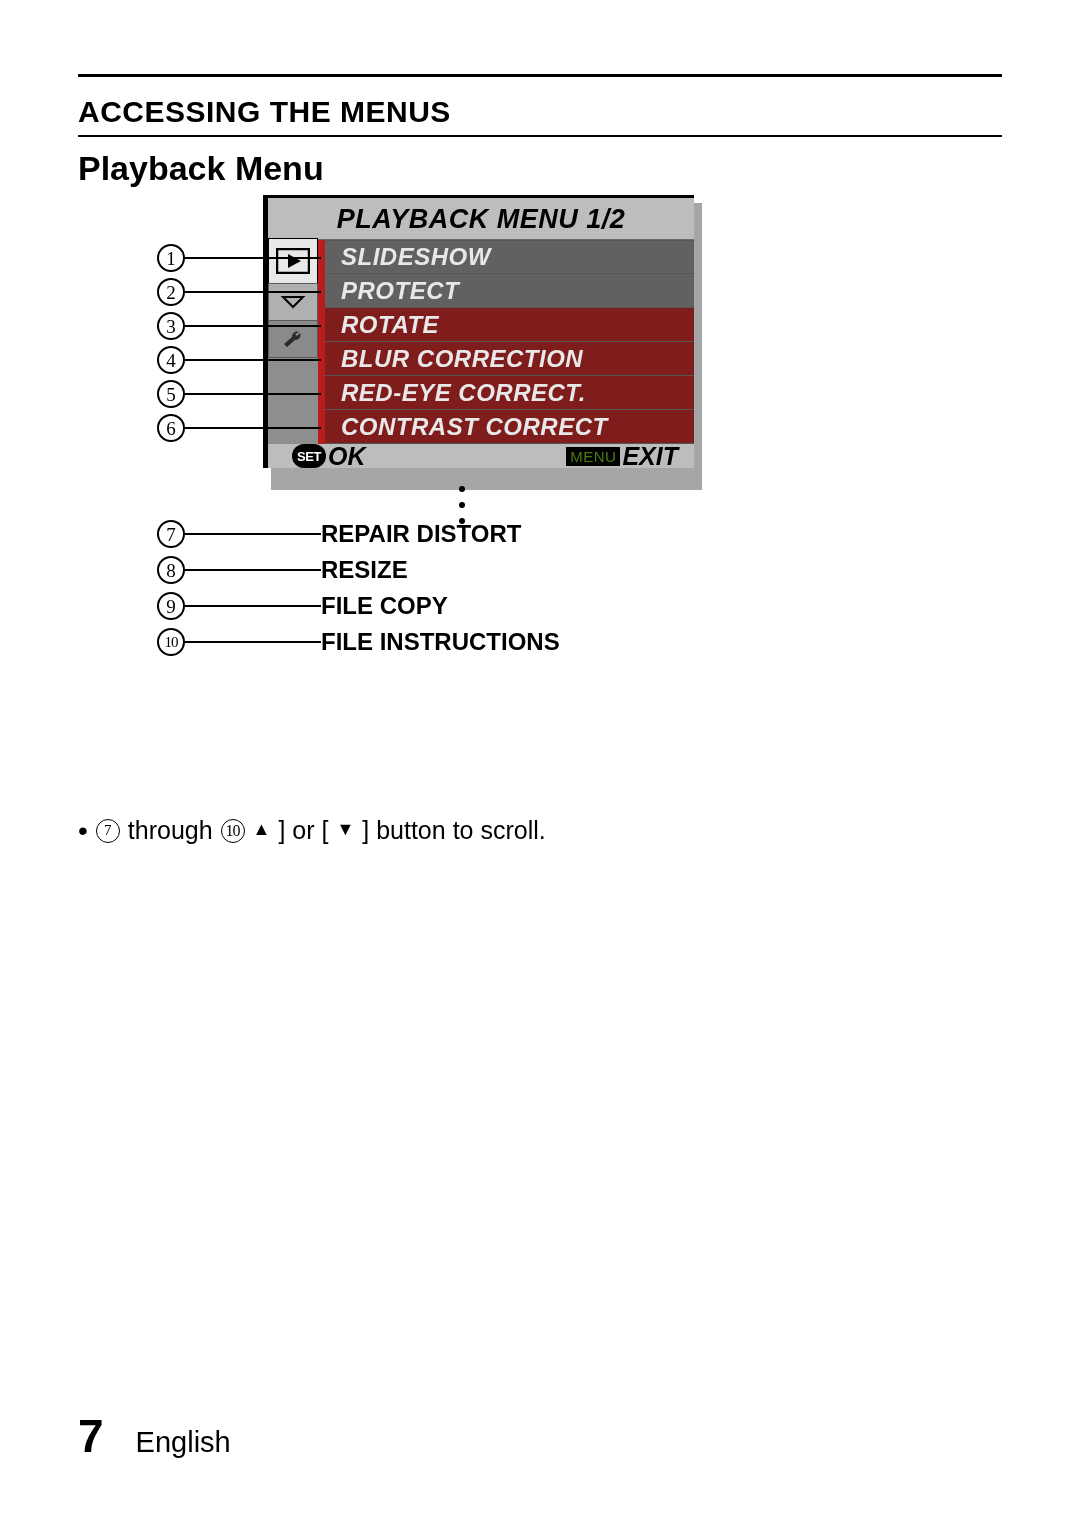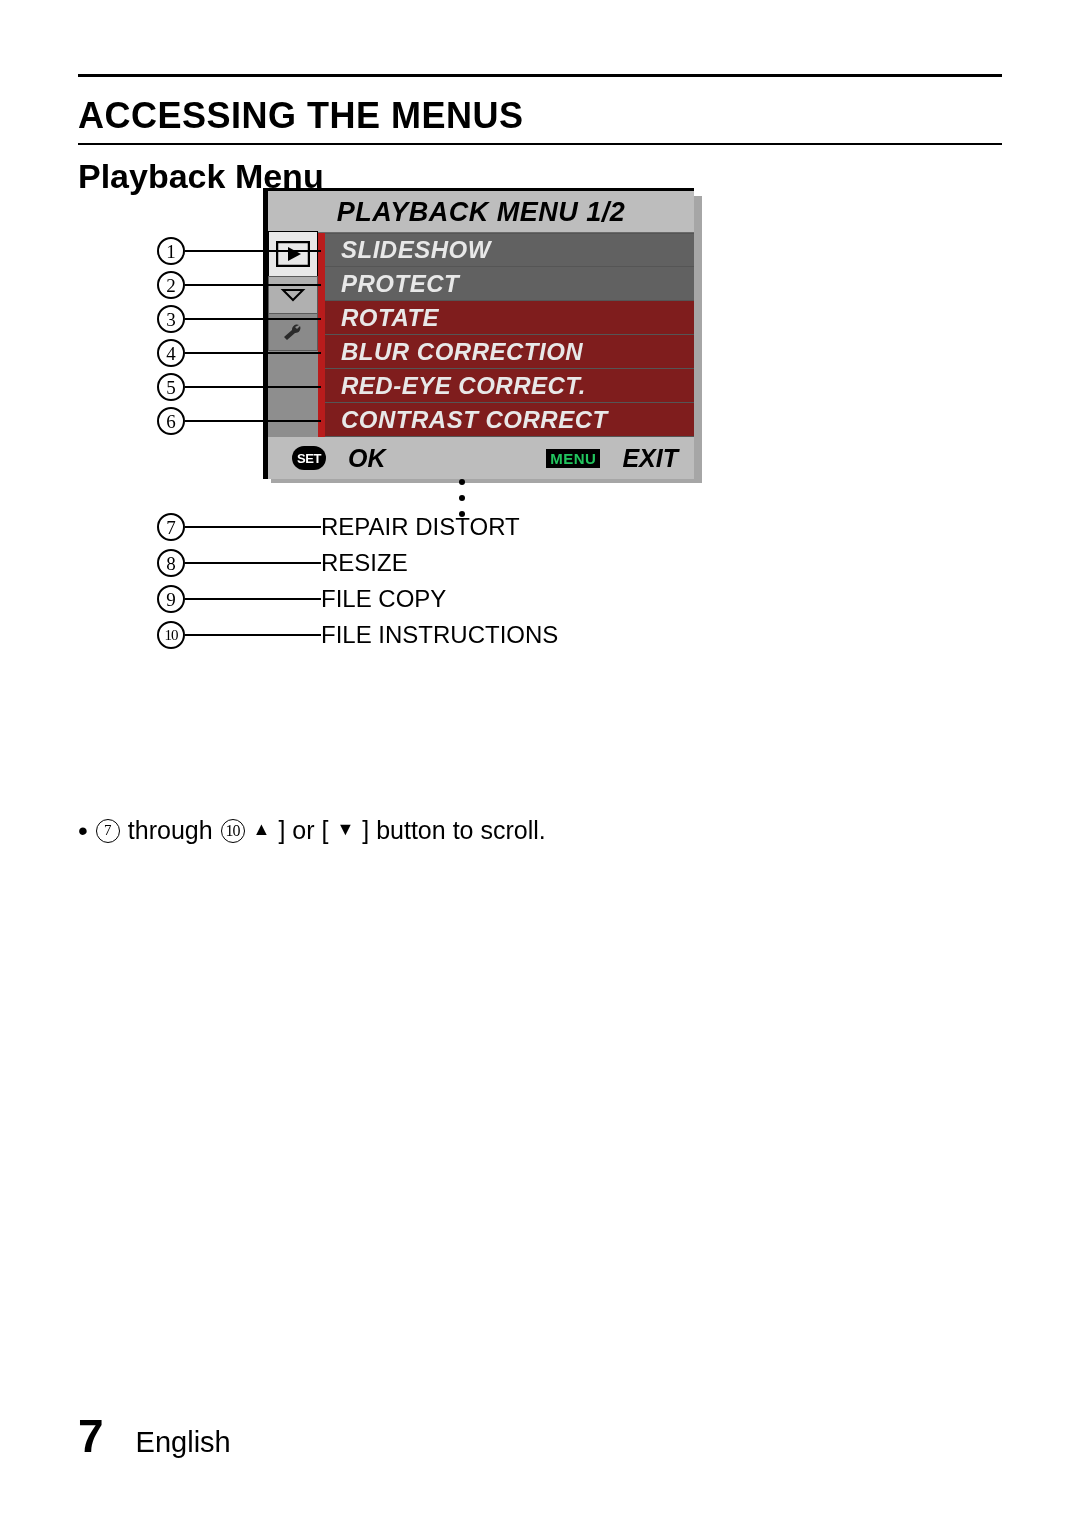--- a/index.html
+++ b/index.html
@@ -16,39 +16,39 @@
       position: absolute;
       left: 78px;
       top: 74px;
       width: 924px;
     }
     .rule-top {
       border-top: 3px solid #000;
       margin-bottom: 18px;
     }
     .h1 {
-      font-size: 36px;
+      font-size: 30px;
       font-weight: 900;
       letter-spacing: 0.5px;
       margin: 12px 0 4px 0;
       font-stretch: condensed;
     }
     .rule-mid {
       border-top: 2px solid #000;
       margin: 6px 0 12px 0;
     }
     .h2 {
       font-size: 34px;
       font-weight: 700;
       margin: 0;
     }
     .diagram {
       position: absolute;
       left: 157px;
-      top: 188px;
+      top: 195px;
       width: 650px;
       height: 560px;
     }
     .screen {
       position: absolute;
       left: 106px;
       top: 0;
       width: 431px;
       background: #000;
       padding-left: 5px;
@@ -104,41 +104,41 @@
       font-weight:800;
       font-style: italic;
       letter-spacing:0.5px;
       background:#7f1d1d;
     }
     .menu-row.sel{ background:#616161; }
     .menu-row:first-child{ border-top:1px solid #555; }
 
     .bottom-bar{
       background:#bdbdbd;
-      height:42px;
+      height:24px;
       display:flex; align-items:center;
       padding: 0 16px 0 24px;
-      gap:22px;
+      gap:2px;
       color:#000;
       font-weight:800;
       font-size:25px;
       font-style: italic;
     }
     .badge-set{
       display:inline-flex; align-items:center; justify-content:center;
       background:#000; color:#fff;
       width:34px; height:24px; border-radius:12px;
       font-size:13px; font-style:normal; font-weight:700;
       letter-spacing:-0.5px;
     }
     .badge-menu{
       display:inline-flex; align-items:center; justify-content:center;
-      background:#000; color:#22c55e;
+      background:#000; color:#4d7c0f;
       padding: 1px 4px;
-      font-size:15px; font-style:normal; font-weight:700;
+      font-size:15px; font-style:normal; font-weight:400;
       letter-spacing:0.5px;
     }
     .bottom-bar .spacer{ flex:1; }
 
     .callout {
       position: absolute;
       display: flex;
       align-items: center;
     }
     .circ {
@@ -167,21 +167,21 @@
 
     .extra-list{
       position:absolute;
       left:0; top:321px;
     }
     .extra-row{
       display:flex; align-items:center;
       height:36px;
     }
     .extra-label{
-      font-size:24px; font-weight:400;
+      font-size:24px; font-weight:700;
       font-stretch: condensed;
       font-family: "Arial Narrow", Arial, sans-serif;
       letter-spacing:0px;
       text-align:right;
     }
 
     .note {
       position:absolute;
       left:78px; top:816px;
       width:924px;

